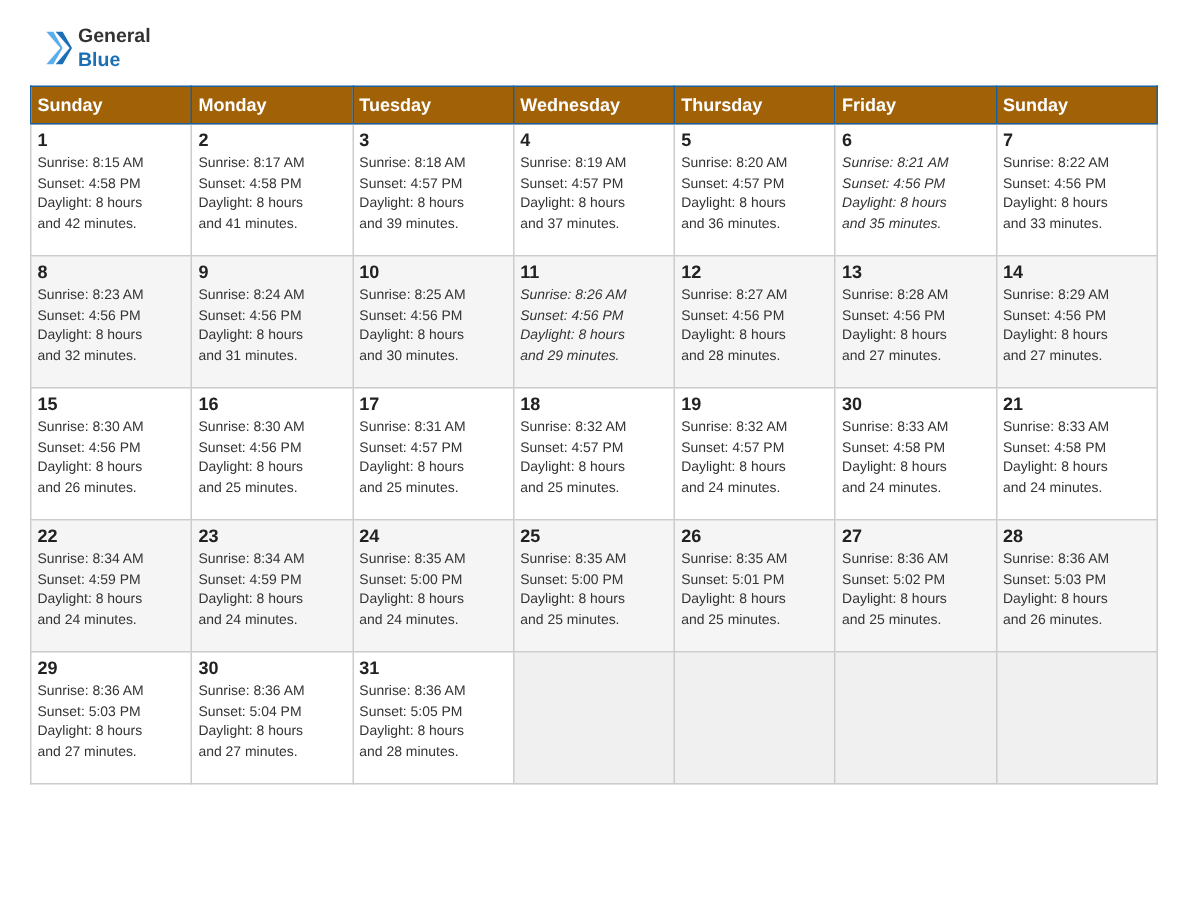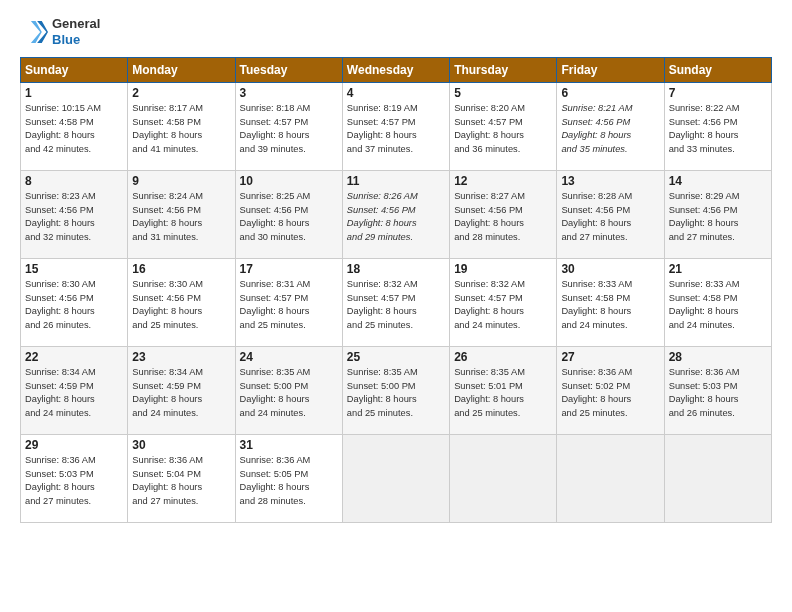--- a/index.html
+++ b/index.html
@@ -124,21 +124,21 @@
           <th>Thursday</th>
           <th>Friday</th>
           <th>Sunday</th>
         </tr>
     </thead>
     <tbody>
 
     <tr>
           <td>
             <span class="day-num">1</span>
-            <div class="day-info" style="white-space: pre-line;">Sunrise: 10:15 AM
+            <div class="day-info" style="white-space: pre-line;">Sunrise: 8:15 AM
 Sunset: 4:58 PM
 Daylight: 8 hours
 and 42 minutes.</div>
           </td>
           <td>
             <span class="day-num">2</span>
             <div class="day-info" style="white-space: pre-line;">Sunrise: 8:17 AM
 Sunset: 4:58 PM
 Daylight: 8 hours
 and 41 minutes.</div>

